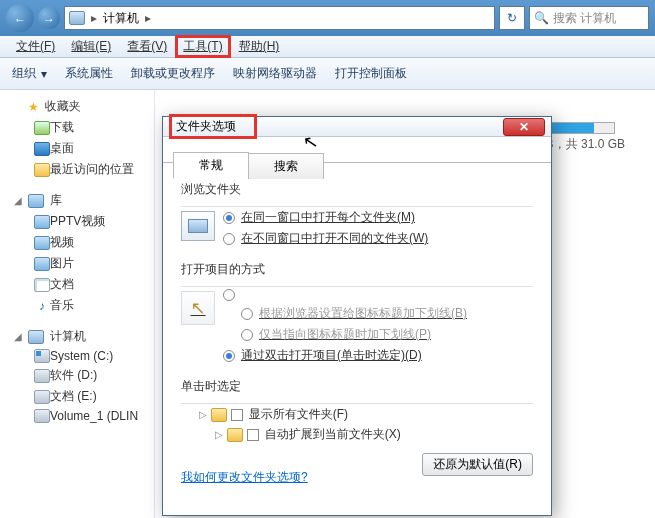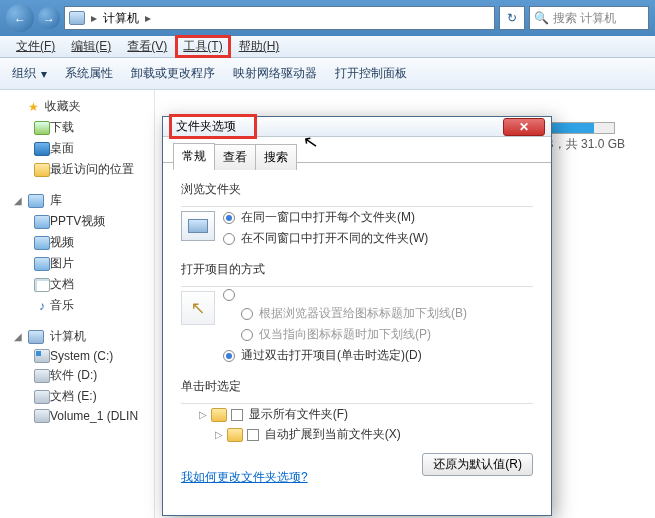--- a/index.html
+++ b/index.html
@@ -46,25 +46,25 @@
 .disk-bar { position:absolute; top:32px; left:390px; width:70px; height:12px; border:1px solid #aaa; background:linear-gradient(90deg,#2fa3e6 70%,#eee 70%);}
 
 
 .dialog { position: absolute; left: 162px; top: 116px; width: 390px; height: 400px; background: #fff; border: 1px solid #4a6a8a; box-shadow: 4px 4px 18px rgba(0,0,0,0.35); }
 .dlg-title { height: 20px; background: linear-gradient(#fdfefe,#e7eef7); display: flex; align-items: center; justify-content: space-between; padding: 0 6px; border-bottom: 1px solid #c0c8d0; }
 .dlg-title .t-wrap { border: 3px solid #e3352e; padding: 1px 18px 1px 4px; margin:-2px 0;}
 .close-btn { width: 42px; height: 18px; background: linear-gradient(#e57373,#c9302c); border: 1px solid #9a1f1a; border-radius: 3px; color: #fff; display: flex; align-items: center; justify-content: center; font-size:11px; font-weight:bold;}
 .cursor { position: absolute; left: 303px; top: 131px; font-size: 18px; color: #000; transform: rotate(-10deg); pointer-events:none; z-index:50;}
 
 .tabstrip { height: 26px; display: flex; align-items: flex-end; padding-left: 10px; background:#fff; border-bottom:1px solid #b9b9b9; }
-.tab { padding: 4px 8px; border: 1px solid #b9b9b9; border-bottom: none; background: linear-gradient(#fdfdfd,#ececec); margin-right: -1px; position: relative; top: 8px; }
+.tab { padding: 4px 25px; border: 1px solid #b9b9b9; border-bottom: none; background: linear-gradient(#fdfdfd,#ececec); margin-right: -1px; position: relative; top: 17px; }
 .tab.active { background: #fff; border-bottom:1px solid #fff;}
 .dlg-body { padding: 12px 18px 8px 18px; color: #333; }
 .group-label { margin: 6px 0 4px 0; }
-.browse-row { display: flex; gap: 8px; }
+.browse-row { display: flex; gap: 8px; text-decoration: underline; }
 .browse-icon { width: 34px; height: 30px; border: 1px solid #a8b2bc; background: linear-gradient(#fff,#e4ecf5); margin: 2px 0; display:flex;align-items:center;justify-content:center;}
 .browse-icon span{width:20px;height:14px;background:linear-gradient(#cfe6fb,#8fb6db);border:1px solid #6a8aab;display:block;}
 .radios { display: flex; flex-direction: column; gap: 4px; }
 .radio-line, .check-line { display: flex; align-items: center; gap: 6px; }
 .radio-dot { width: 12px; height: 12px; border: 1px solid #888; border-radius: 50%; display:inline-flex;align-items:center;justify-content:center;background:#fff;}
 .radio-dot.sel::after { content:""; width:6px; height:6px; background:#3b7dd8; border-radius:50%; display:block;}
 .grey { color: #9a9a9a; }
 .open-icon { width: 34px; height: 34px; border: 1px solid #d8ddE3; background: linear-gradient(#fff,#f0f2f5); margin-top:2px; display:flex;align-items:center;justify-content:center;color:#b89030;font-size:18px;}
 .check-box { width: 12px; height: 12px; border: 1px solid #888; background: #fff; }
 .tree-indent { margin-left: 18px; display: flex; align-items: center; gap: 4px; }
@@ -197,21 +197,20 @@
 
 <div class="dialog">
   <div class="dlg-title">
     <span class="t-wrap"><span>文件夹选项</span></span>
     <div class="close-btn">
         <span>✕</span>
       </div>
   </div>
   <div class="tabstrip">
     <div class="tab active">常规</div>
-    <div class="tab">查看</div>
     <div class="tab">搜索</div>
   </div>
   <div class="dlg-body">
 
     <div class="group-label">浏览文件夹</div>
     <hr class="sect">
     <div class="browse-row">
       <div class="browse-icon">
           <span></span>
         </div>

